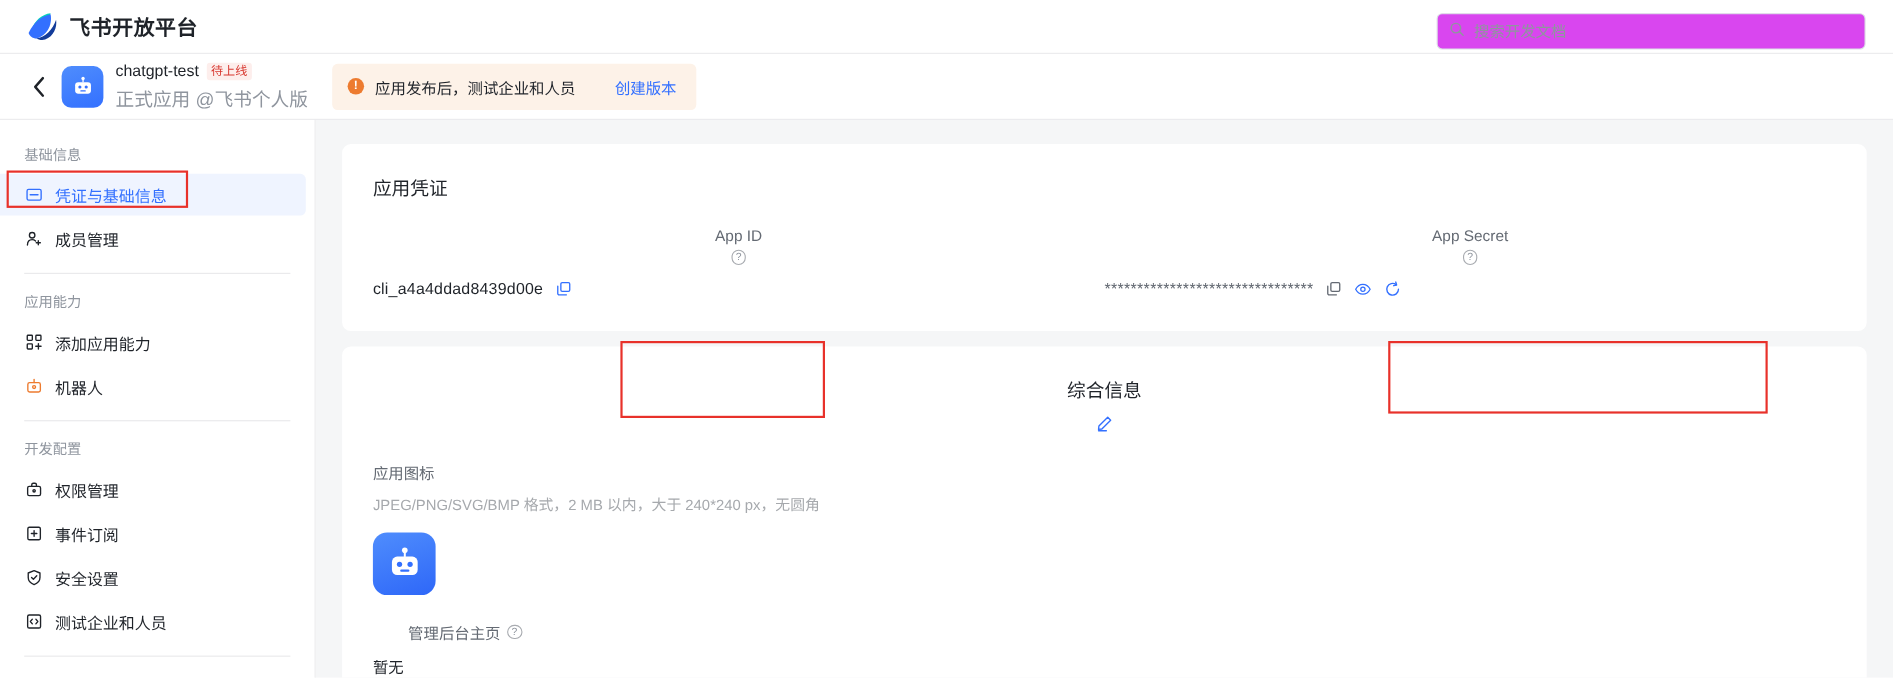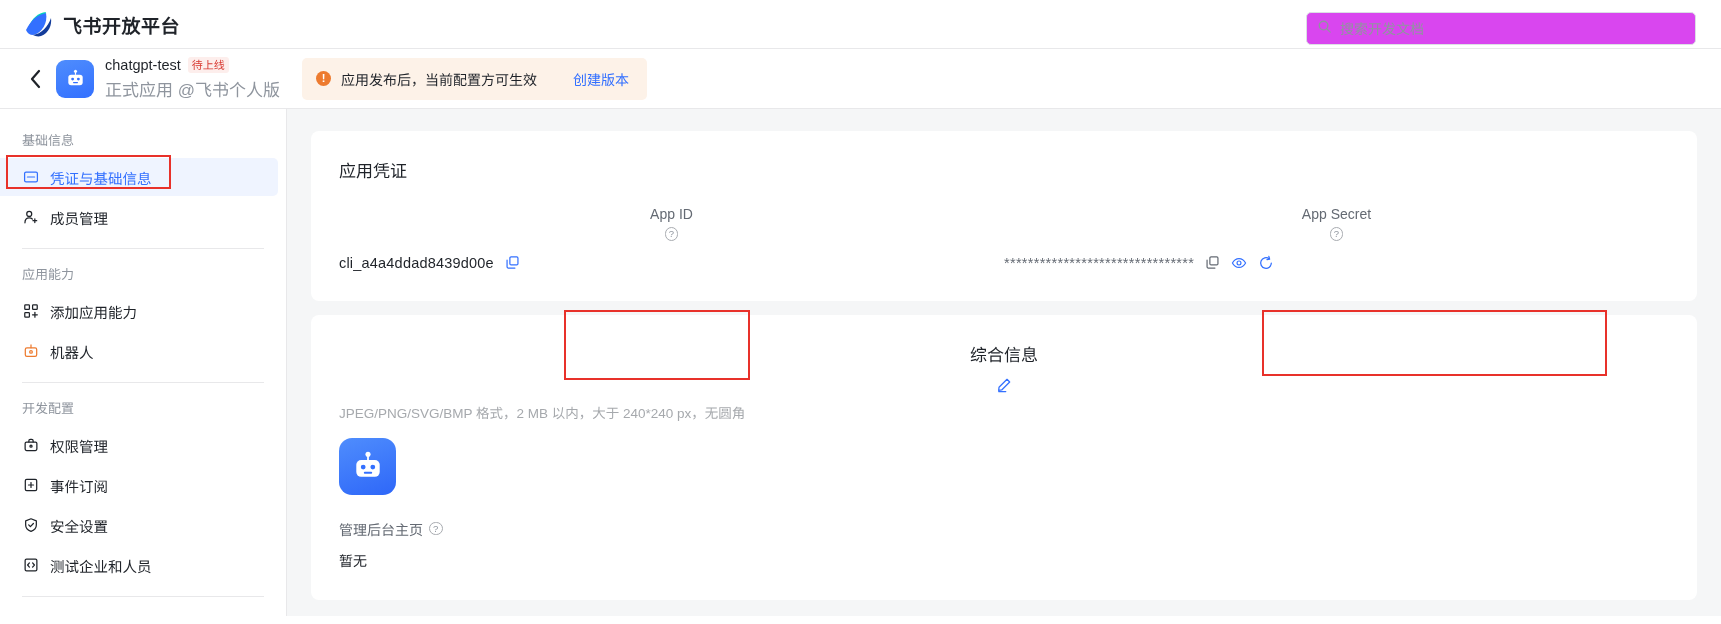--- a/index.html
+++ b/index.html
@@ -197,21 +197,21 @@
   <div class="app-meta">
     <div class="app-title-row">
       <span class="app-name">chatgpt-test</span>
       <span class="app-badge">待上线</span>
     </div>
     <span class="app-sub">正式应用 @飞书个人版</span>
   </div>
 
   <div class="banner">
     <span class="banner-icon">!</span>
-    <span class="banner-text">应用发布后，当前配置方可生效</span>
+    <span class="banner-text">应用发布后，测试企业和人员</span>
     <span class="banner-link">创建版本</span>
   </div>
 </div>
 
 <div class="body-wrap">
 
   <div class="sidebar">
 
     <div class="side-group-title">基础信息</div>
     <div class="side-item active">
@@ -365,35 +365,36 @@
       <div class="card-title-row">
         <span class="card-title">综合信息</span>
         <span class="icon-btn">
           <svg width="16" height="16" viewBox="0 0 18 18" fill="none" stroke="#3370ff" stroke-width="1.4" stroke-linecap="round" stroke-linejoin="round">
             <path d="M12.4 2.6 L15.4 5.6 L6.4 14.6 L3 15 L3.4 11.6 Z"></path>
             <line x1="3" y1="16.4" x2="11" y2="16.4"></line>
           </svg>
         </span>
       </div>
 
+      <div class="field-label">应用图标</div>
       <div class="field-desc">JPEG/PNG/SVG/BMP 格式，2 MB 以内，大于 240*240 px，无圆角</div>
 
       <div class="app-icon-lg">
         <svg width="36" height="36" viewBox="0 0 24 24" fill="#fff">
           <rect x="4.2" y="8" width="15.6" height="11.2" rx="3.2"></rect>
           <circle cx="12" cy="4.2" r="1.7"></circle>
           <rect x="11.4" y="5" width="1.2" height="3.2"></rect>
           <circle cx="8.8" cy="12.7" r="1.6" fill="#3370ff"></circle>
           <circle cx="15.2" cy="12.7" r="1.6" fill="#3370ff"></circle>
           <rect x="9.2" y="15.8" width="5.6" height="1.4" rx="0.7" fill="#3370ff"></rect>
         </svg>
       </div>
 
       <div class="field-label-row">
-        <span style="font-size:14px;color:#646a73;">管理后台主页</span>
+        <span style="font-size:14px;color:#646a73;margin-left:32px;">管理后台主页</span>
         <span class="help-circle">?</span>
       </div>
       <div class="field-value">暂无</div>
     </div>
 
     <div class="hl-box" id="hl-appid"></div>
     <div class="hl-box" id="hl-secret"></div>
   </div>
 </div>
 

